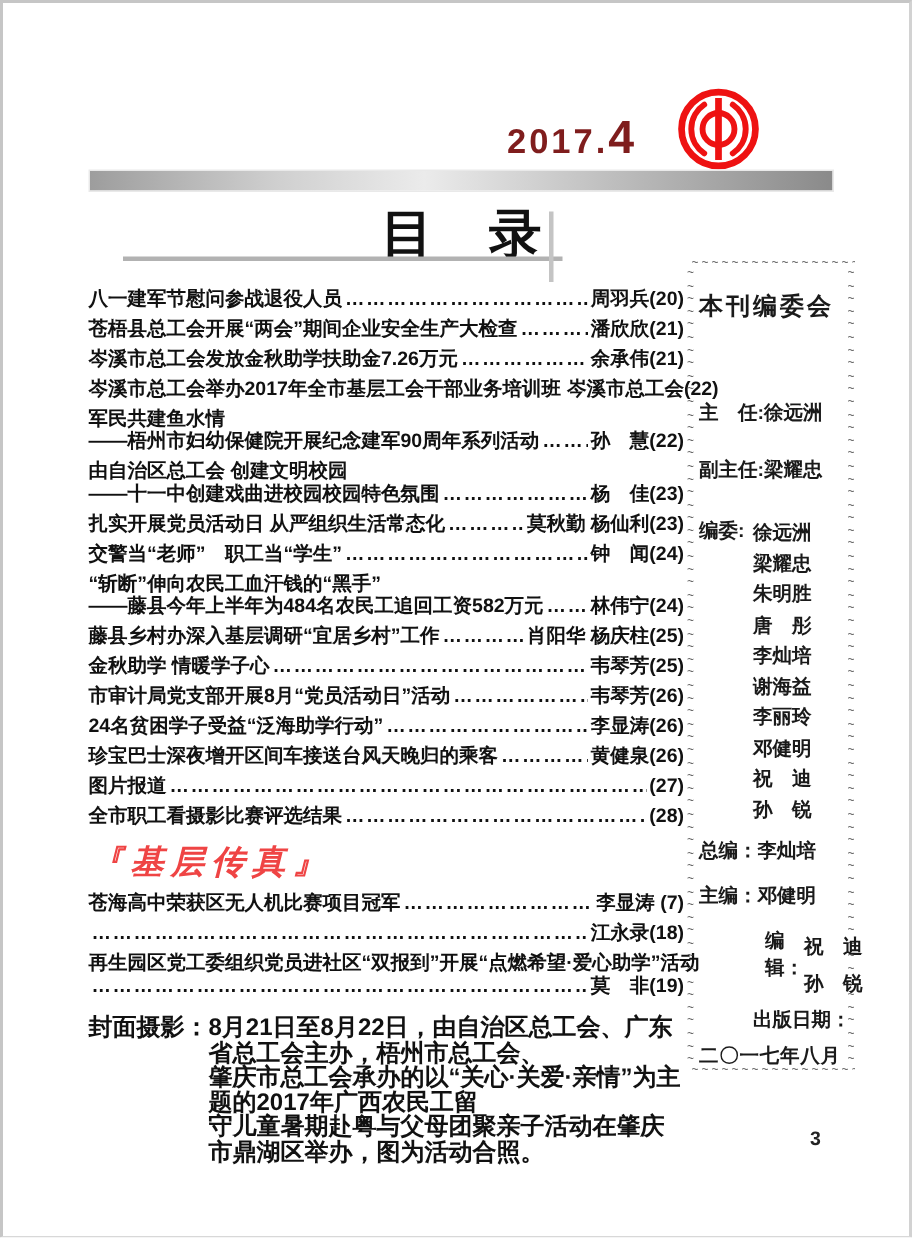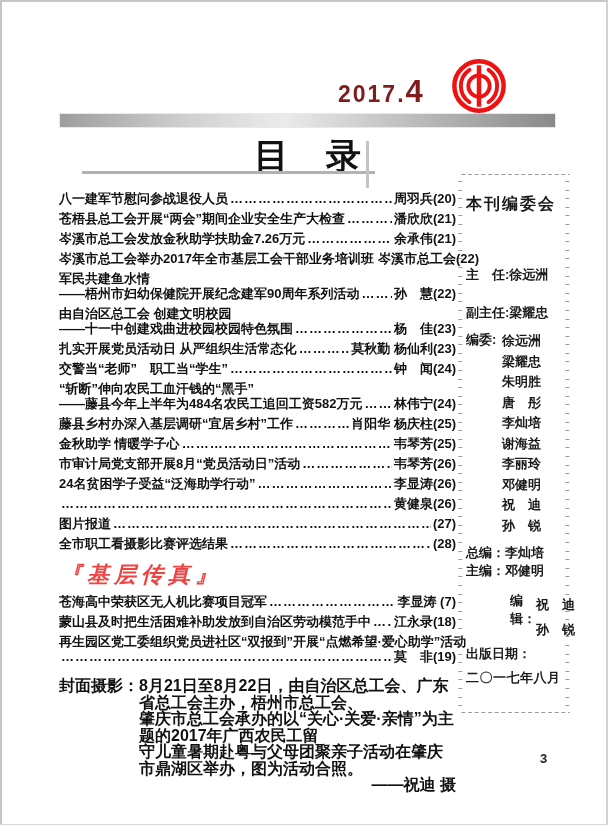--- a/index.html
+++ b/index.html
@@ -49,29 +49,29 @@
   .sb-top    { top:-2px; left:2px; right:2px; height:10px; letter-spacing:2px; white-space:nowrap; }
   .sb-bottom { bottom:-1px; left:2px; right:2px; height:10px; letter-spacing:2px; white-space:nowrap; }
   .sb-left   { top:6px; bottom:6px; left:-1px; width:8px;  white-space:pre; line-height:8.6px; }
   .sb-right  { top:6px; bottom:6px; right:-1px; width:8px; white-space:pre; line-height:8.6px; }
   .sb-content { position:absolute; left:7px; right:5px; top:6px; bottom:6px; font-weight:bold; font-size:13px; color:#1a1a1a; }
   .sb-title { text-align:left; font-size:16px; letter-spacing:2px; margin-top:16px; }
   .sb-row { line-height:18px; white-space:nowrap; }
   .sb-director { margin-top:51px; }
   .sb-vice     { margin-top:20px; }
   .sb-group { display:flex; }
-  .sb-committee { margin-top:9px; }
+  .sb-committee { margin-top:23px; }
   .sb-committee .sb-glabel { width:36px; }
   .sb-committee .gname { line-height:20.5px; white-space:nowrap; }
   .sb-chief    { margin-top:8px; }
-  .sb-managing { margin-top:0; }
+  .sb-managing { margin-top:12px; }
   .sb-editors  { margin-top:12px; }
   .sb-editors .sb-glabel { width:42px;margin-left:44px; }
   .sb-editors .gname { line-height:25px; white-space:nowrap; }
-  .sb-publish  { margin-top:3px; }
+  .sb-publish  { margin-top:3px;margin-left:36px; }
   .sb-date     { margin-top:6px; letter-spacing:0.5px; }
   .pageno { position:absolute; top:749px; left:538px; font-size:13px; font-weight:bold; color:#222; }
 </style>
 </head>
 <body>
 
 <div class="page">
 
   <div class="issue">
     <span class="yr">2017.</span><span class="num">4</span>
@@ -187,20 +187,21 @@
       </div>
       <div class="toc-item">
         <div class="toc-line">
           <span class="t">24名贫困学子受益“泛海助学行动”</span>
           <span class="leader">………………………………………………………………………………………………………………………………………………………………</span>
           <span class="ref">李显涛(26)</span>
         </div>
       </div>
       <div class="toc-item">
         <div class="toc-line">
+          <span class="t">珍宝巴士深夜增开区间车接送台风天晚归的乘客</span>
           <span class="leader">………………………………………………………………………………………………………………………………………………………………</span>
           <span class="ref">黄健泉(26)</span>
         </div>
       </div>
       <div class="toc-item">
         <div class="toc-line">
           <span class="t">图片报道</span>
           <span class="leader">………………………………………………………………………………………………………………………………………………………………</span>
           <span class="ref">(27)</span>
         </div>
@@ -218,21 +219,20 @@
   <div class="sec2" id="sec2-list">
       <div class="toc-item">
         <div class="toc-line">
           <span class="t">苍海高中荣获区无人机比赛项目冠军</span>
           <span class="leader">………………………………………………………………………………………………………………………………………………………………</span>
           <span class="ref">李显涛 (7)</span>
         </div>
       </div>
       <div class="toc-item">
         <div class="toc-line">
-          <span class="t">蒙山县及时把生活困难补助发放到自治区劳动模范手中</span>
           <span class="leader">………………………………………………………………………………………………………………………………………………………………</span>
           <span class="ref">江永录(18)</span>
         </div>
       </div>
       <div class="toc-item">
         <div class="toc-line">
           <span class="t">再生园区党工委组织党员进社区“双报到”开展“点燃希望·爱心助学”活动</span>
         </div>
         <div class="toc-line">
           <span class="t"></span>
@@ -241,21 +241,20 @@
         </div>
       </div>
     </div>
 
   <div class="footer">
     <span class="footer-label">封面摄影：</span>
     <div class="footer-lines" id="footer-lines">
         <div>8月21日至8月22日，由自治区总工会、广东省总工会主办，梧州市总工会、</div>
         <div>肇庆市总工会承办的以“关心·关爱·亲情”为主题的2017年广西农民工留</div>
         <div>守儿童暑期赴粤与父母团聚亲子活动在肇庆市鼎湖区举办，图为活动合照。</div>
-        <div class="credit">——祝迪 摄</div>
       </div>
   </div>
 
   <div class="sidebar">
     <div class="sb-edge sb-top" id="sb-top">~~~~~~~~~~~~~~~~~~~~</div>
     <div class="sb-edge sb-bottom" id="sb-bottom">~~~~~~~~~~~~~~~~~~~~</div>
     <div class="sb-edge sb-left" id="sb-left">~
 ~
 ~
 ~

